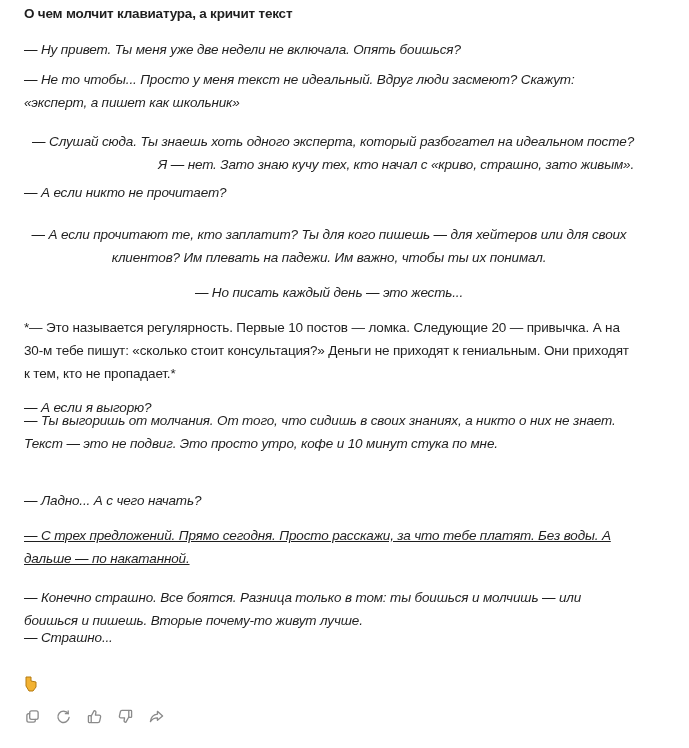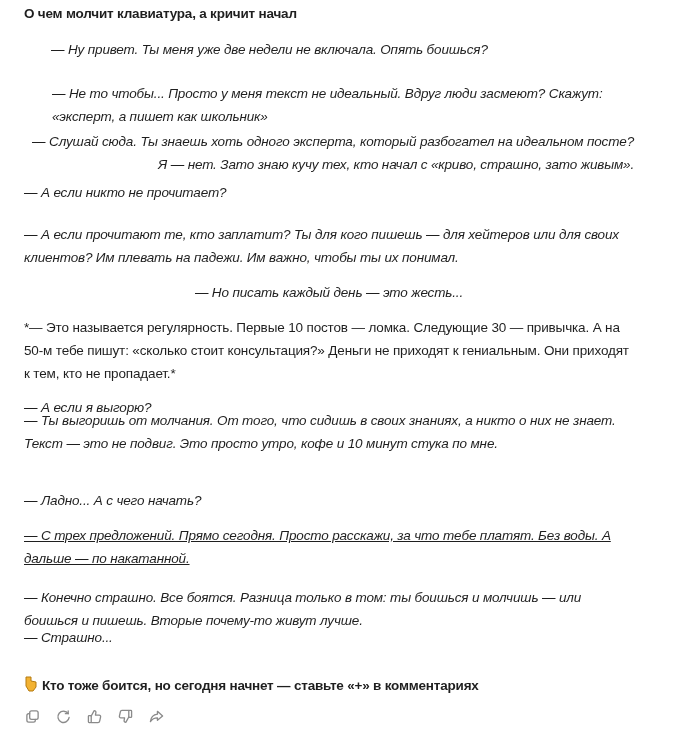--- a/index.html
+++ b/index.html
@@ -79,43 +79,42 @@
     fill: none;
     stroke-width: 1.4;
     stroke-linecap: round;
     stroke-linejoin: round;
   }
 </style>
 </head>
 <body>
 
 <div class="message">
-  <div class="title">О чем молчит клавиатура, а кричит начал</div>
+  <div class="title">О чем молчит клавиатура, а кричит текст</div>
   <div id="paras">
-      <div class="para italic" style="top: 38px; margin-left: 27px;">— Ну привет. Ты меня уже две недели не включала. Опять боишься?</div>
-      <div class="para italic" style="top: 82px; margin-left: 28px;">— Не то чтобы... Просто у меня текст не идеальный. Вдруг люди засмеют? Скажут: «эксперт, а пишет как школьник»</div>
+      <div class="para italic" style="top: 38px;">— Ну привет. Ты меня уже две недели не включала. Опять боишься?</div>
+      <div class="para italic" style="top: 68px;">— Не то чтобы... Просто у меня текст не идеальный. Вдруг люди засмеют? Скажут: «эксперт, а пишет как школьник»</div>
       <div class="para italic" style="top: 130px; text-align: right;">— Слушай сюда. Ты знаешь хоть одного эксперта, который разбогател на идеальном посте? Я — нет. Зато знаю кучу тех, кто начал с «криво, страшно, зато живым».</div>
       <div class="para italic" style="top: 181px;">— А если никто не прочитает?</div>
-      <div class="para italic" style="top: 223px;">— А если прочитают те, кто заплатит? Ты для кого пишешь — для хейтеров или для своих клиентов? Им плевать на падежи. Им важно, чтобы ты их понимал.</div>
+      <div class="para italic" style="top: 223px; text-align: center;">— А если прочитают те, кто заплатит? Ты для кого пишешь — для хейтеров или для своих клиентов? Им плевать на падежи. Им важно, чтобы ты их понимал.</div>
       <div class="para italic" style="top: 281px; text-align: center;">— Но писать каждый день — это жесть...</div>
-      <div class="para" style="top: 316px;">*— Это называется регулярность. Первые 10 постов — ломка. Следующие 30 — привычка. А на 50-м тебе пишут: «сколько стоит консультация?» Деньги не приходят к гениальным. Они приходят к тем, кто не пропадает.*</div>
+      <div class="para" style="top: 316px;">*— Это называется регулярность. Первые 10 постов — ломка. Следующие 20 — привычка. А на 30-м тебе пишут: «сколько стоит консультация?» Деньги не приходят к гениальным. Они приходят к тем, кто не пропадает.*</div>
       <div class="para italic" style="top: 396px; font-style: italic;">— А если я выгорю?</div>
       <div class="para italic" style="top: 409px;">— Ты выгоришь от молчания. От того, что сидишь в своих знаниях, а никто о них не знает. Текст — это не подвиг. Это просто утро, кофе и 10 минут стука по мне.</div>
       <div class="para italic" style="top: 489px;">— Ладно... А с чего начать?</div>
       <div class="para italic" style="top: 524px; text-decoration: underline;">— С трех предложений. Прямо сегодня. Просто расскажи, за что тебе платят. Без воды. А дальше — по накатанной.</div>
       <div class="para italic" style="top: 582px; margin-top: 44px;">— Страшно...</div>
       <div class="para italic" style="top: 586px; font-style: italic;">— Конечно страшно. Все боятся. Разница только в том: ты боишься и молчишь — или боишься и пишешь. Вторые почему-то живут лучше.</div>
     </div>
   <div class="cta">
     <span class="emoji">
       <svg width="14" height="16" viewBox="0 0 14 16">
         <path d="M2 1 L7 1 L7 5 L12 6 L12 11 L9 15 L5 15 L2 10 Z" fill="#f2b233" stroke="#b57b10" stroke-width="1"></path>
       </svg>
     </span>
-    <span>Кто тоже боится, но сегодня начнет — ставьте «+» в комментариях</span>
   </div>
 </div>
 
 <div class="actions">
   <div class="action-btn">
     <svg viewBox="0 0 16 16">
       <rect x="5" y="2" width="9" height="9" rx="2"></rect>
       <path d="M5 5 H4 a2 2 0 0 0 -2 2 V12 a2 2 0 0 0 2 2 H9 a2 2 0 0 0 2 -2 V11"></path>
     </svg>
   </div>

